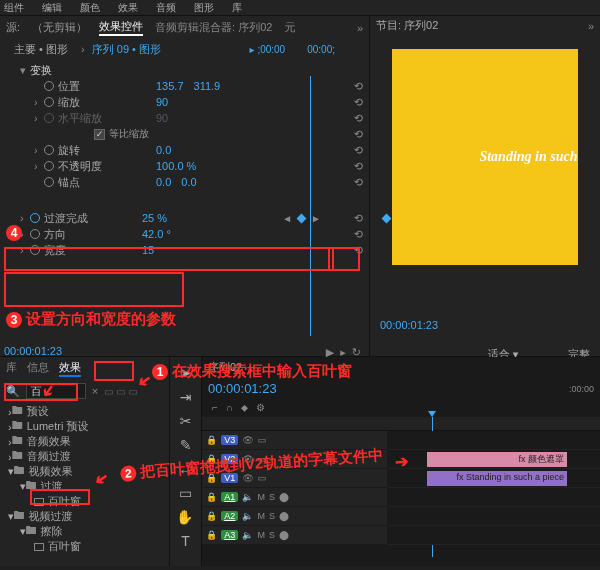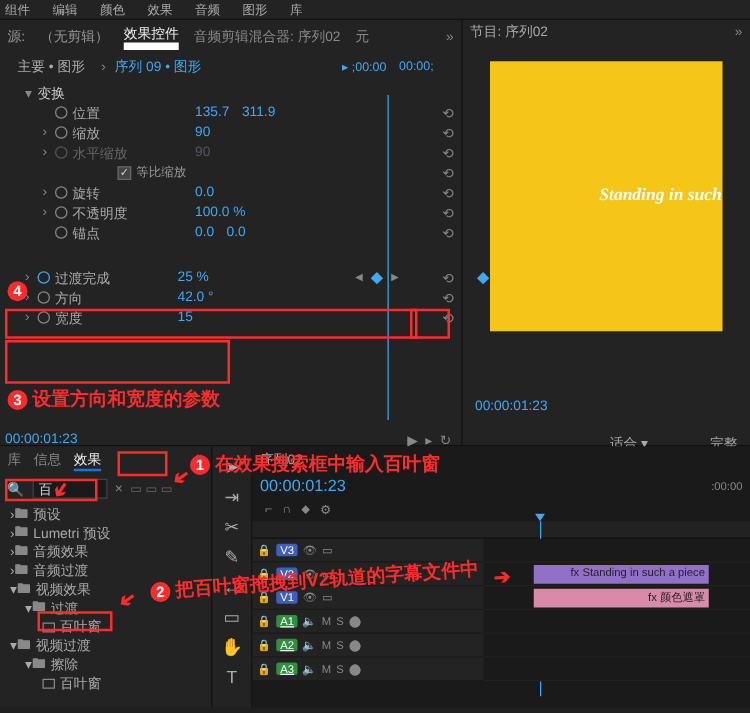--- a/index.html
+++ b/index.html
@@ -41,30 +41,30 @@
   }
   .panel-tabs {
     display: flex;
     gap: 12px;
     padding: 3px 6px;
     font-size: 11px;
     color: #999;
     align-items: center;
   }
   .panel-tabs .tab { color: #888; }
-  .panel-tabs .tab.active { color: #eee; border-bottom: 6px solid #ffffff; }
+  .panel-tabs .tab.active { color: #eee; border-bottom: 2px solid #ffffff; }
   .mini-timeline {
     display: flex;
     align-items: center;
     padding: 2px 6px;
     font-size: 10px;
     color: #3fa9f5;
   }
   .mini-timeline .tick {
-    margin-right: 10px;
+    margin-right: 22px;
   }
   .mini-playhead {
     width: 1px; height: 260px;
     position: absolute;
     left: 310px; top: 60px;
     background: #3fa9f5;
   }
   .breadcrumb {
     font-size: 11px;
     color: #3fa9f5;
@@ -672,24 +672,24 @@
             <span class="trk-label a">A3</span>
             <span class="icon-sm">🔈</span>
             <span class="icon-sm">M</span>
             <span class="icon-sm">S</span>
             <span class="icon-sm">⬤</span>
           </div>
       </div>
       <div class="track-content">
         <div class="track-row"></div>
         <div class="track-row">
+          <div class="clip pink" style="left:40px;width:140px"><span>fx</span> <span>颜色遮罩</span></div>
+        </div>
+        <div class="track-row">
           <div class="clip purple" style="left:40px;width:140px"><span>fx</span> <span>Standing in such a piece</span></div>
-        </div>
-        <div class="track-row">
-          <div class="clip pink" style="left:40px;width:140px"><span>fx</span> <span>颜色遮罩</span></div>
         </div>
         <div class="track-row"></div>
         <div class="track-row"></div>
         <div class="track-row"></div>
       </div>
     </div>
   </div>
 </div>
 
 <div class="red-box" style="left:4px;top:247px;width:330px;height:24px"></div>

